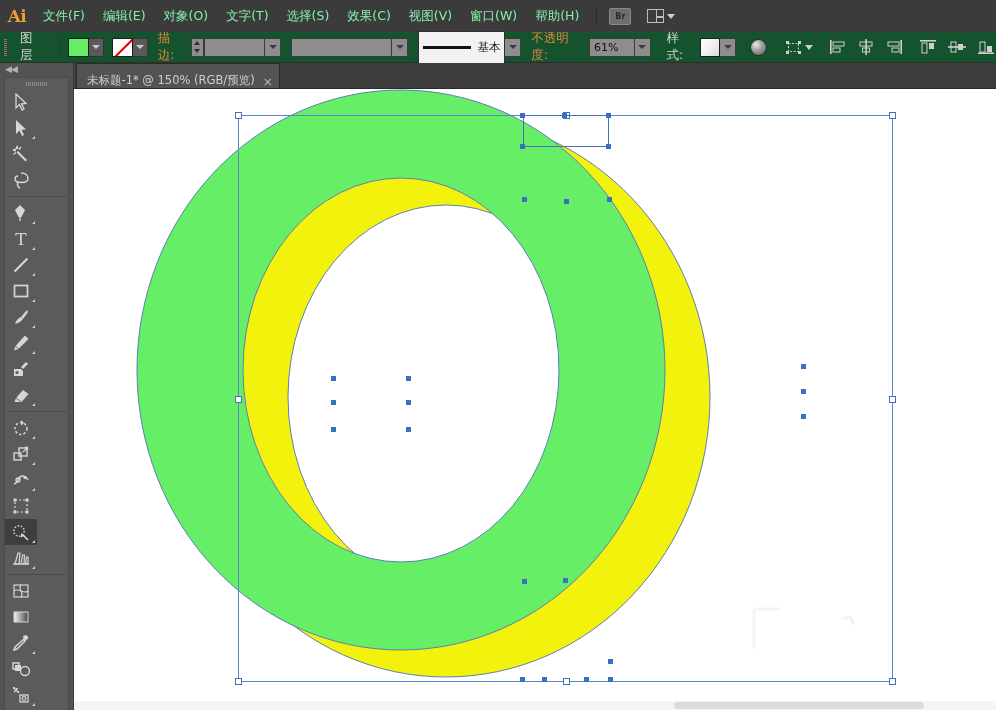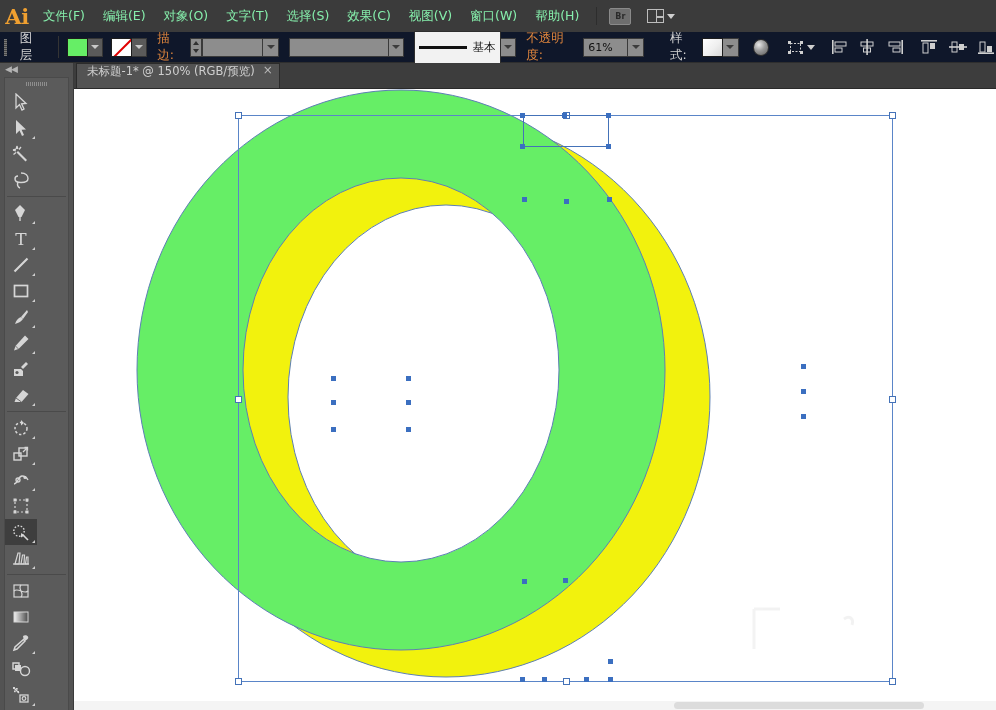--- a/index.html
+++ b/index.html
@@ -14,21 +14,21 @@
 
   
   .menubar {
     position: absolute; left: 0; top: 0; width: 996px; height: 32px;
     background: #3b3b3b;
     display: flex; align-items: center;
   }
   .ai-logo {
     width: 34px; height: 32px;
     display: flex; align-items: center; justify-content: center;
-    color: #f0a030; font-size: 21px; font-weight: bold;
+    color: #f0a030; font-size: 17px; font-weight: bold;
     font-family: "DejaVu Serif", "Liberation Serif", serif;
     letter-spacing: -0.5px;
   }
   .menu-item {
     padding: 0 9px; height: 32px; line-height: 32px;
     color: #86efac; font-size: 12.5px; white-space: nowrap;
     cursor: default;
   }
   .menu-sep {
     width: 1px; height: 18px; background: #2d2d2d; margin: 0 8px;
@@ -55,21 +55,21 @@
     background:#bdbdbd;
   }
   .caret-dn {
     width:0;height:0;border-left:4px solid transparent;border-right:4px solid transparent;
     border-top:5px solid #cfcfcf;
   }
 
   
   .controlbar {
     position: absolute; left:0; top:32px; width:996px; height:31px;
-    background: #0f172a;
+    background: #14532d;
     border-bottom: 1px solid #2e2e2e;
     display:flex; align-items:center;
   }
   .cb-grip {
     width: 12px; height: 31px; display:flex; align-items:center; justify-content:center;
   }
   .cb-grip i {
     display:block; width:3px; height:17px;
     background: repeating-linear-gradient(to bottom,#787878 0 1px,#454545 1px 2px);
   }
@@ -141,21 +141,21 @@
 
   
   .tabbar{
     position:absolute; left:0; top:63px; width:996px; height:26px;
     background:#3d3d3d; border-bottom:1px solid #2a2a2a;
     display:flex; align-items:flex-end;
   }
   .tab{
     margin-left:76px; height:25px; background:#535353;
     border:1px solid #2b2b2b; border-bottom:none;
-    display:flex; align-items:flex-start; padding:0 6px 0 10px; gap:8px;
+    display:flex; align-items:flex-end; padding:0 6px 0 10px; gap:8px;
     color:#cfcfcf; font-size:11.5px; white-space:nowrap;
   }
   .tab-close{ color:#b9b9b9; font-size:12px; line-height:1; }
 
   
   .toolbar{
     position:absolute; left:0; top:63px; width:74px; height:647px;
     background:#535353; border-right:1px solid #3a3a3a;
   }
   .tb-head{ height:12px; display:flex;align-items:center; padding-left:5px;}
@@ -284,21 +284,21 @@
     <div class="wdrop">
         <i></i>
       </div>
 
     <div class="orange-lbl">不透明度:</div>
     <div class="opacity-field">61%</div>
     <div class="wdrop">
         <i></i>
       </div>
 
-    <div class="cb-label" style="padding:0 4px 0 26px">样式:</div>
+    <div class="cb-label" style="padding:0 4px 0 16px">样式:</div>
     <div class="style-swatch"></div>
     <div class="wdrop">
         <i></i>
       </div>
 
     <div class="globe-ico"></div>
 
     <div class="ico-btn" style="margin-left:16px">
       <svg width="17" height="17" viewBox="0 0 17 17">
         <rect x="3.5" y="4.5" width="10" height="8" fill="none" stroke="#cfcfcf" stroke-width="1" stroke-dasharray="2 1.5"></rect>

